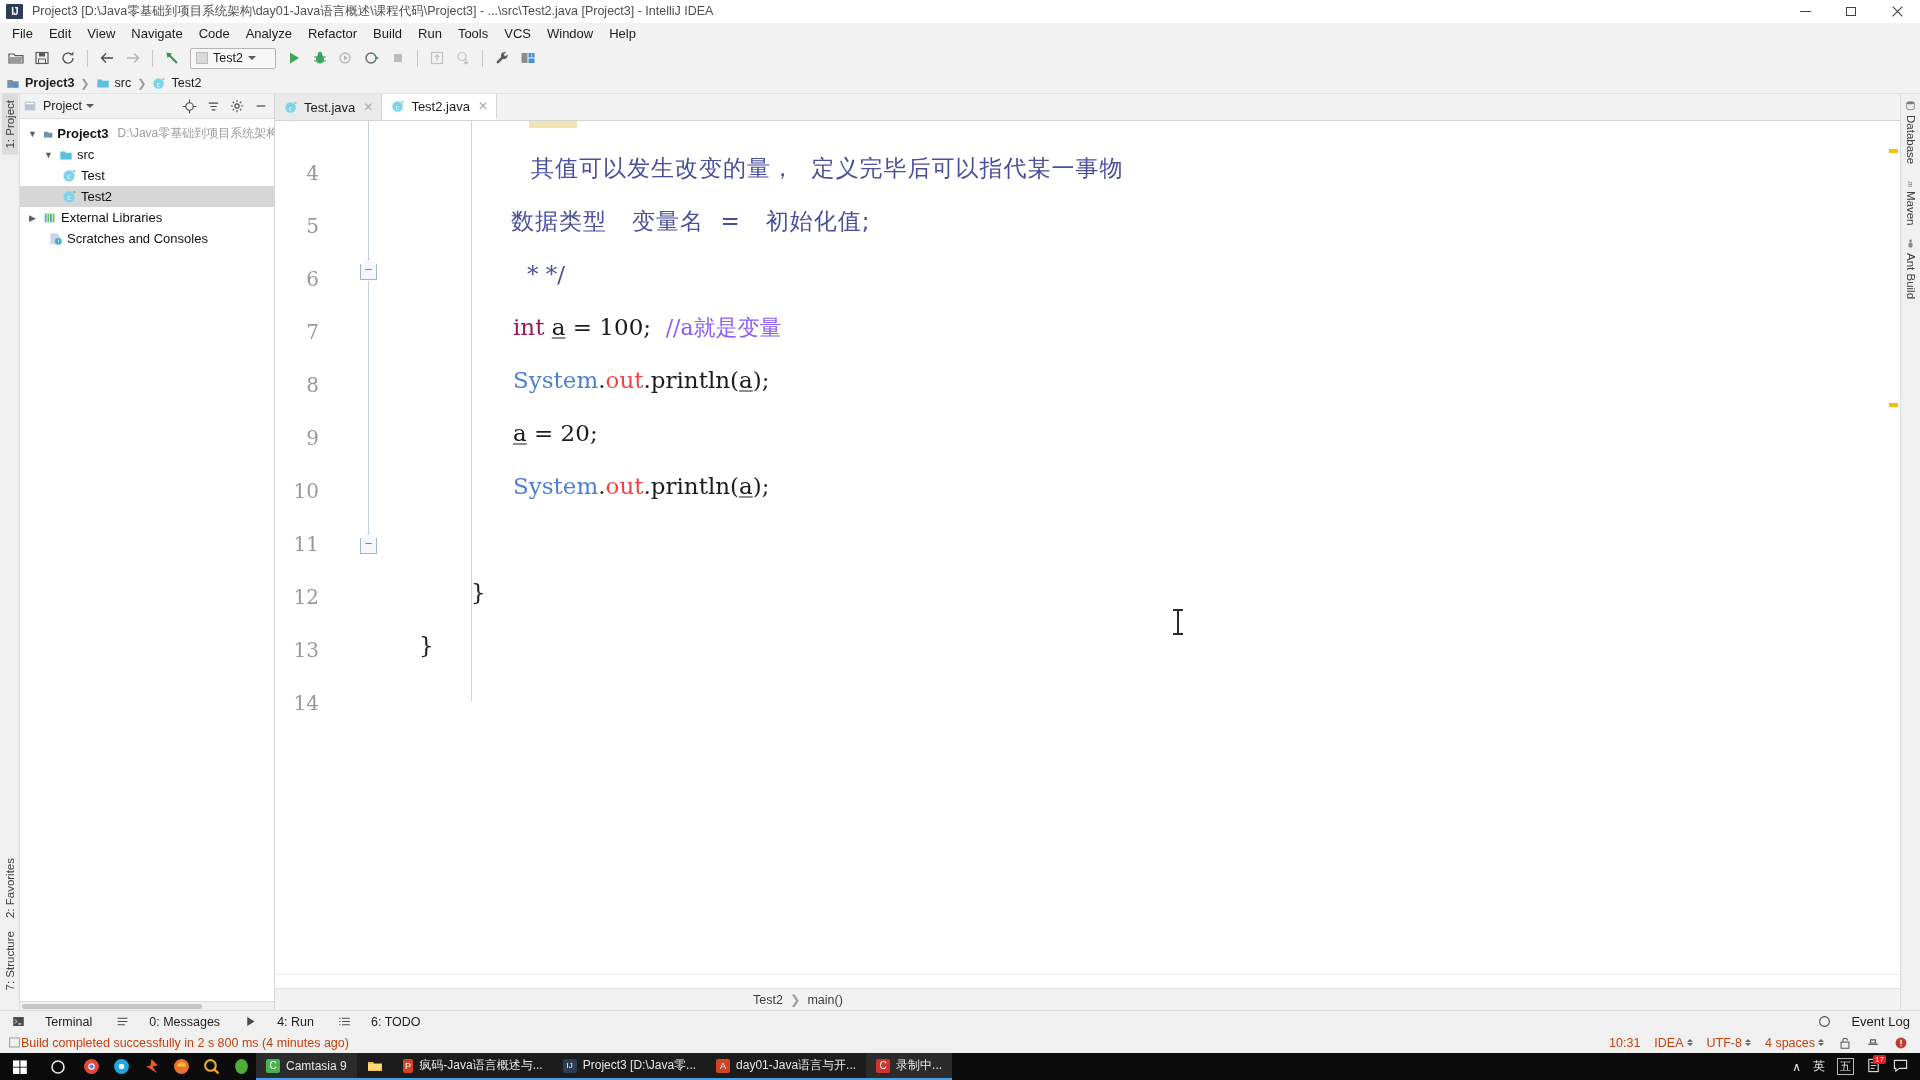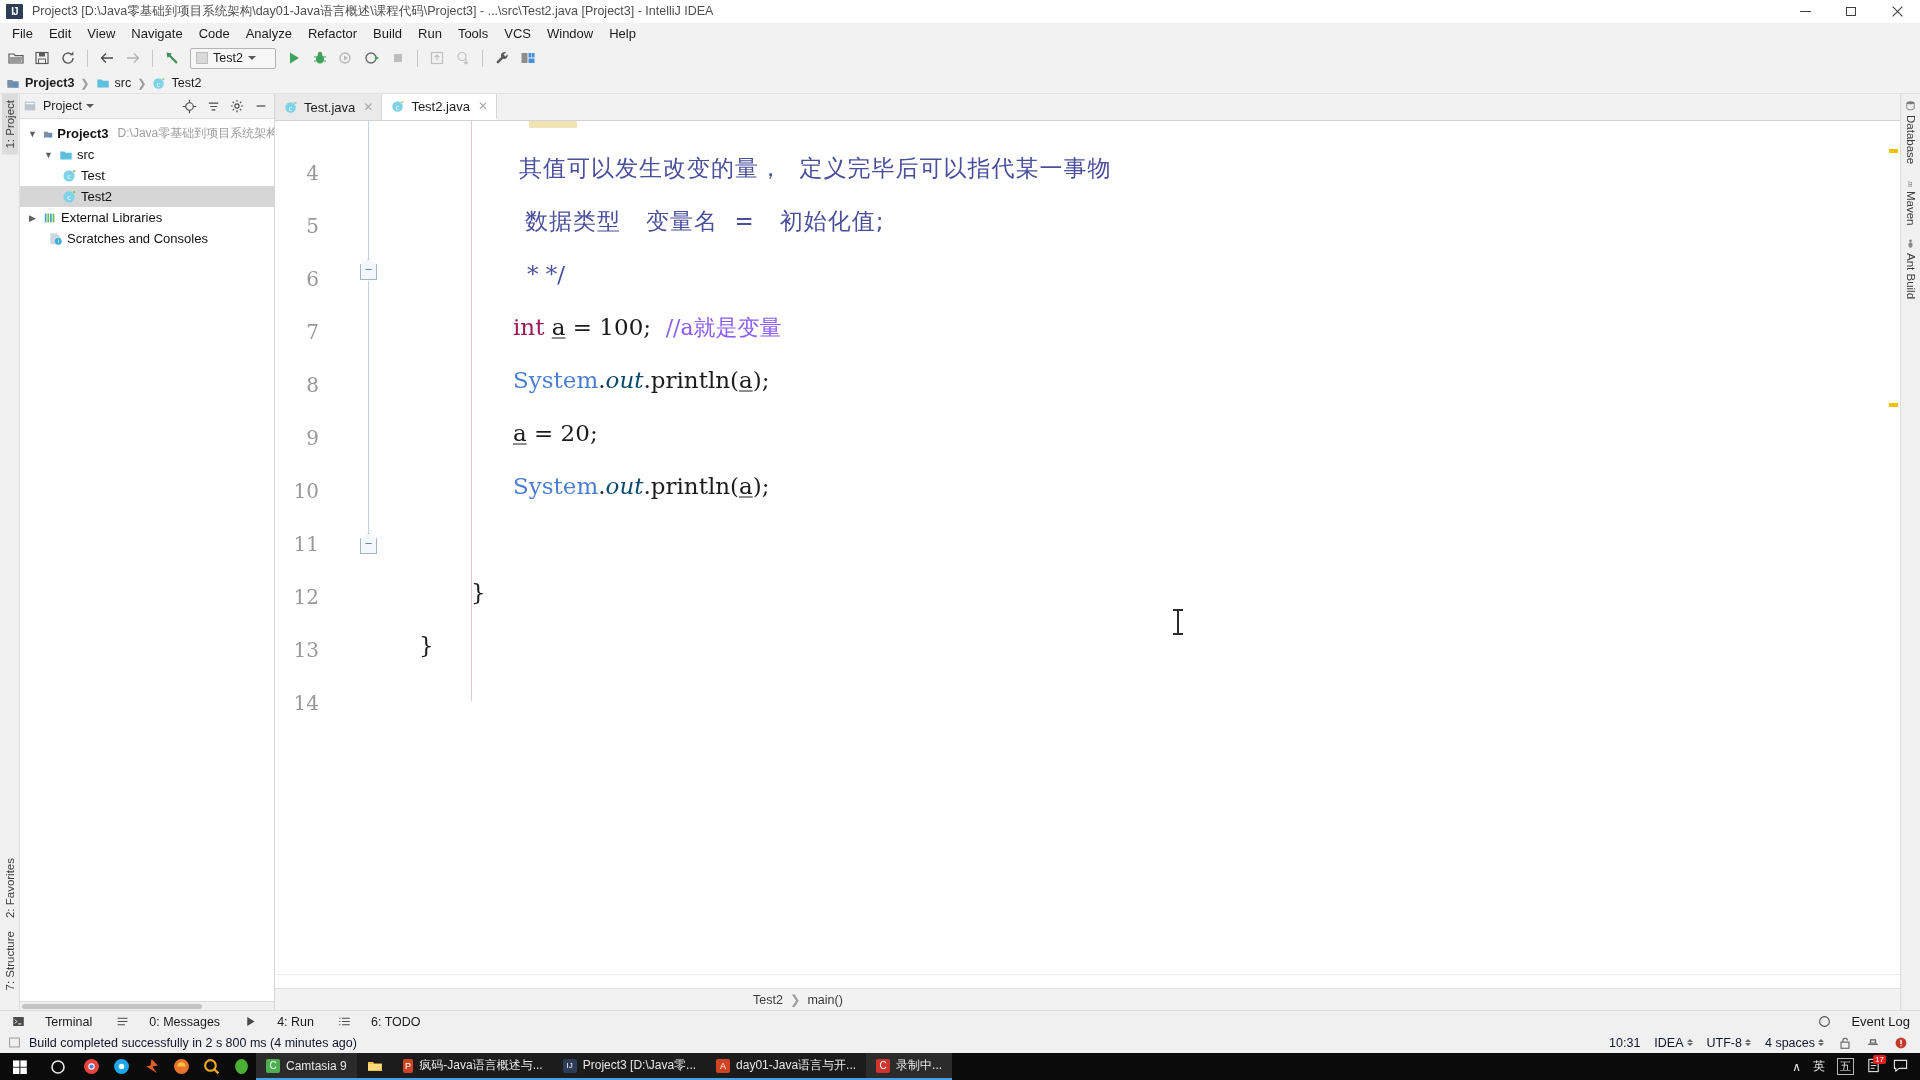--- a/index.html
+++ b/index.html
@@ -114,21 +114,21 @@
   .cline {
     position:absolute; white-space:pre; font-size:23px; line-height:1;
     font-family:"DejaVu Serif","Liberation Serif",serif;
   }
   .cline.cjk { font-family:"DejaVu Sans","Liberation Sans",sans-serif; font-size:23px; letter-spacing:1px;}
   .c-comment { color:#4a4f9c; }
   .c-linecomment { color:#8b5cf6; }
   .c-kw { color:#9b1a56; }
   .c-num { color:#1a1a1a; }
   .c-cls { color:#4a7fd4; }
-  .c-fieldit { color:#0c4a6e; font-style:italic; }
+  .c-fieldit { color:#ef4444; }
   .c-plain { color:#1c1c1c; }
   .c-var { color:#1c1c1c; text-decoration:underline; text-decoration-color:#8e8e8e;}
 
   .caretmouse { position:absolute; width:2px; height:26px; background:#2b2b2b;}
   .caretmouse::before,.caretmouse::after{content:"";position:absolute;left:-4px;width:10px;height:2px;background:#2b2b2b;}
   .caretmouse::before{top:0;} .caretmouse::after{bottom:0;}
 
   .marker-hl { position:absolute; background:#f0e4b4; }
   .editor-vscroll { position:absolute; right:0; top:0; bottom:0; width:14px; background:#fff; }
   .evs-mark { position:absolute; right:2px; width:9px; height:4px; background:#f2c200; }
@@ -136,21 +136,21 @@
 
   .breadcrumb-bot { height:22px; background:#f2f2f2; display:flex; align-items:center; padding-left:478px; gap:7px; font-size:12.5px; color:#3c3c3c; flex:none; border-top:1px solid #e0e0e0;}
   .bcsep { color:#a0a0a0; }
 
   
   .toolbar-bottom { height:22px; background:#f0f0f0; display:flex; align-items:center; gap:16px; padding-left:8px; flex:none; border-top:1px solid #dcdcdc; }
   .twbtn { display:flex; align-items:center; gap:20px; font-size:12.5px; color:#1c1c1c; padding:1px 4px;}
   .tw-right { margin-left:auto; margin-right:10px; display:flex; align-items:center; gap:20px;}
 
   
-  .statusbar { height:21px; background:#f0f0f0; display:flex; align-items:center; padding-left:8px; gap:8px; flex:none; font-size:12.5px; color:#0f172a;}
+  .statusbar { height:21px; background:#f0f0f0; display:flex; align-items:center; padding-left:8px; flex:none; font-size:12.5px; color:#c2410c;}
   .sb-right { margin-left:auto; display:flex; align-items:center; gap:14px; padding-right:12px;}
   .sb-item { display:flex; align-items:center; gap:3px; }
   .sb-ud { display:inline-flex; flex-direction:column; gap:1px; line-height:0;}
   .sb-ud i { display:block; width:0;height:0;border-left:3px solid transparent;border-right:3px solid transparent;}
   .sb-ud i.u { border-bottom:3px solid #666; }
   .sb-ud i.d { border-top:3px solid #666; }
 
   
   .taskbar { height:27px; background:#0b0b0b; display:flex; align-items:center; flex:none; }
   .tb-start { width:40px; height:27px; display:flex; align-items:center; justify-content:center; }
@@ -487,22 +487,22 @@
             <div class="foldmark" style="top:138px">−</div>
             <div class="foldline" style="top:160px; height:262px;"></div>
             <div class="foldmark" style="top:412px">−</div>
           </div>
         </div>
 
         <div class="codearea">
           <div class="marker-hl" style="left:150px; top:0px; width:48px; height:7px;"></div>
           <div class="indentline" style="left:92px; top:0; height:580px;"></div>
 
-          <div class="cline cjk c-comment" style="left:140px; top:36px;">其值可以发生改变的量，  定义完毕后可以指代某一事物</div>
-          <div class="cline cjk c-comment" style="left:146px; top:89px;">数据类型   变量名  =   初始化值;</div>
+          <div class="cline cjk c-comment" style="left:152px; top:36px;">其值可以发生改变的量，  定义完毕后可以指代某一事物</div>
+          <div class="cline cjk c-comment" style="left:132px; top:89px;">数据类型   变量名  =   初始化值;</div>
           <div class="cline c-comment" style="left:148px; top:142px;">* */</div>
 
           <div class="cline" style="left:134px; top:195px;"><span class="c-kw">int</span><span class="c-plain"> </span><span class="c-var">a</span><span class="c-plain"> = </span><span class="c-num">100</span><span class="c-plain">;</span><span class="c-plain">  </span><span class="c-linecomment cjk" style="font-size:22px;">//a就是变量</span></div>
 
           <div class="cline" style="left:134px; top:248px;"><span class="c-cls">System</span><span class="c-plain">.</span><span class="c-fieldit">out</span><span class="c-plain">.</span><span class="c-plain">println(</span><span class="c-var">a</span><span class="c-plain">);</span></div>
 
           <div class="cline" style="left:134px; top:301px;"><span class="c-var">a</span><span class="c-plain"> = 20;</span></div>
 
           <div class="cline" style="left:134px; top:354px;"><span class="c-cls">System</span><span class="c-plain">.</span><span class="c-fieldit">out</span><span class="c-plain">.</span><span class="c-plain">println(</span><span class="c-var">a</span><span class="c-plain">);</span></div>
 

